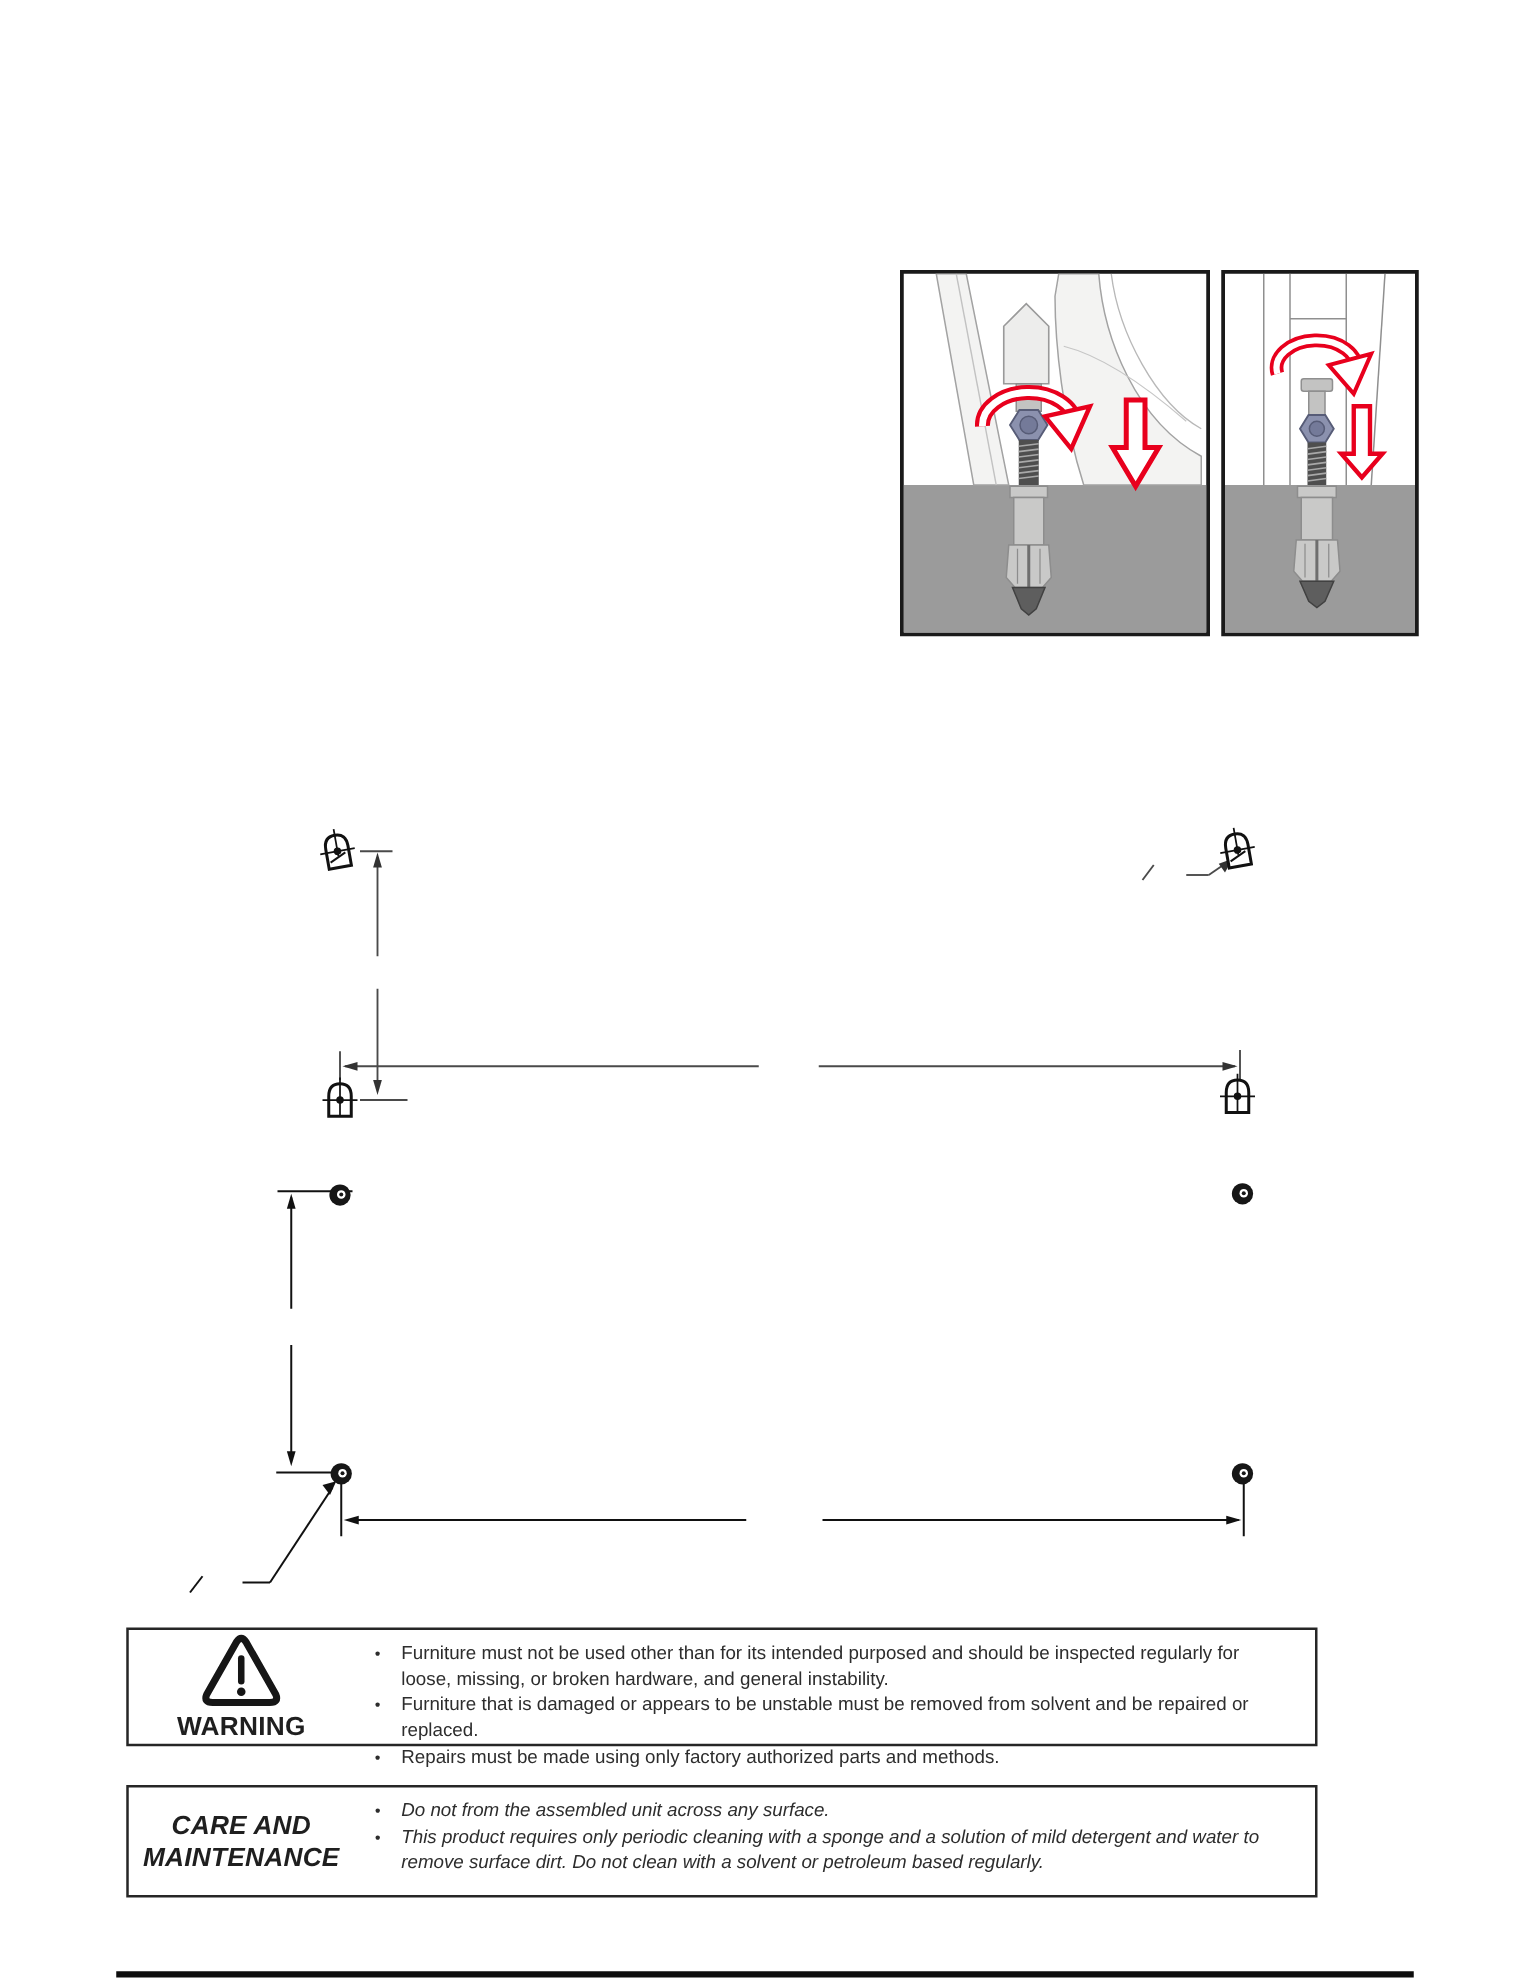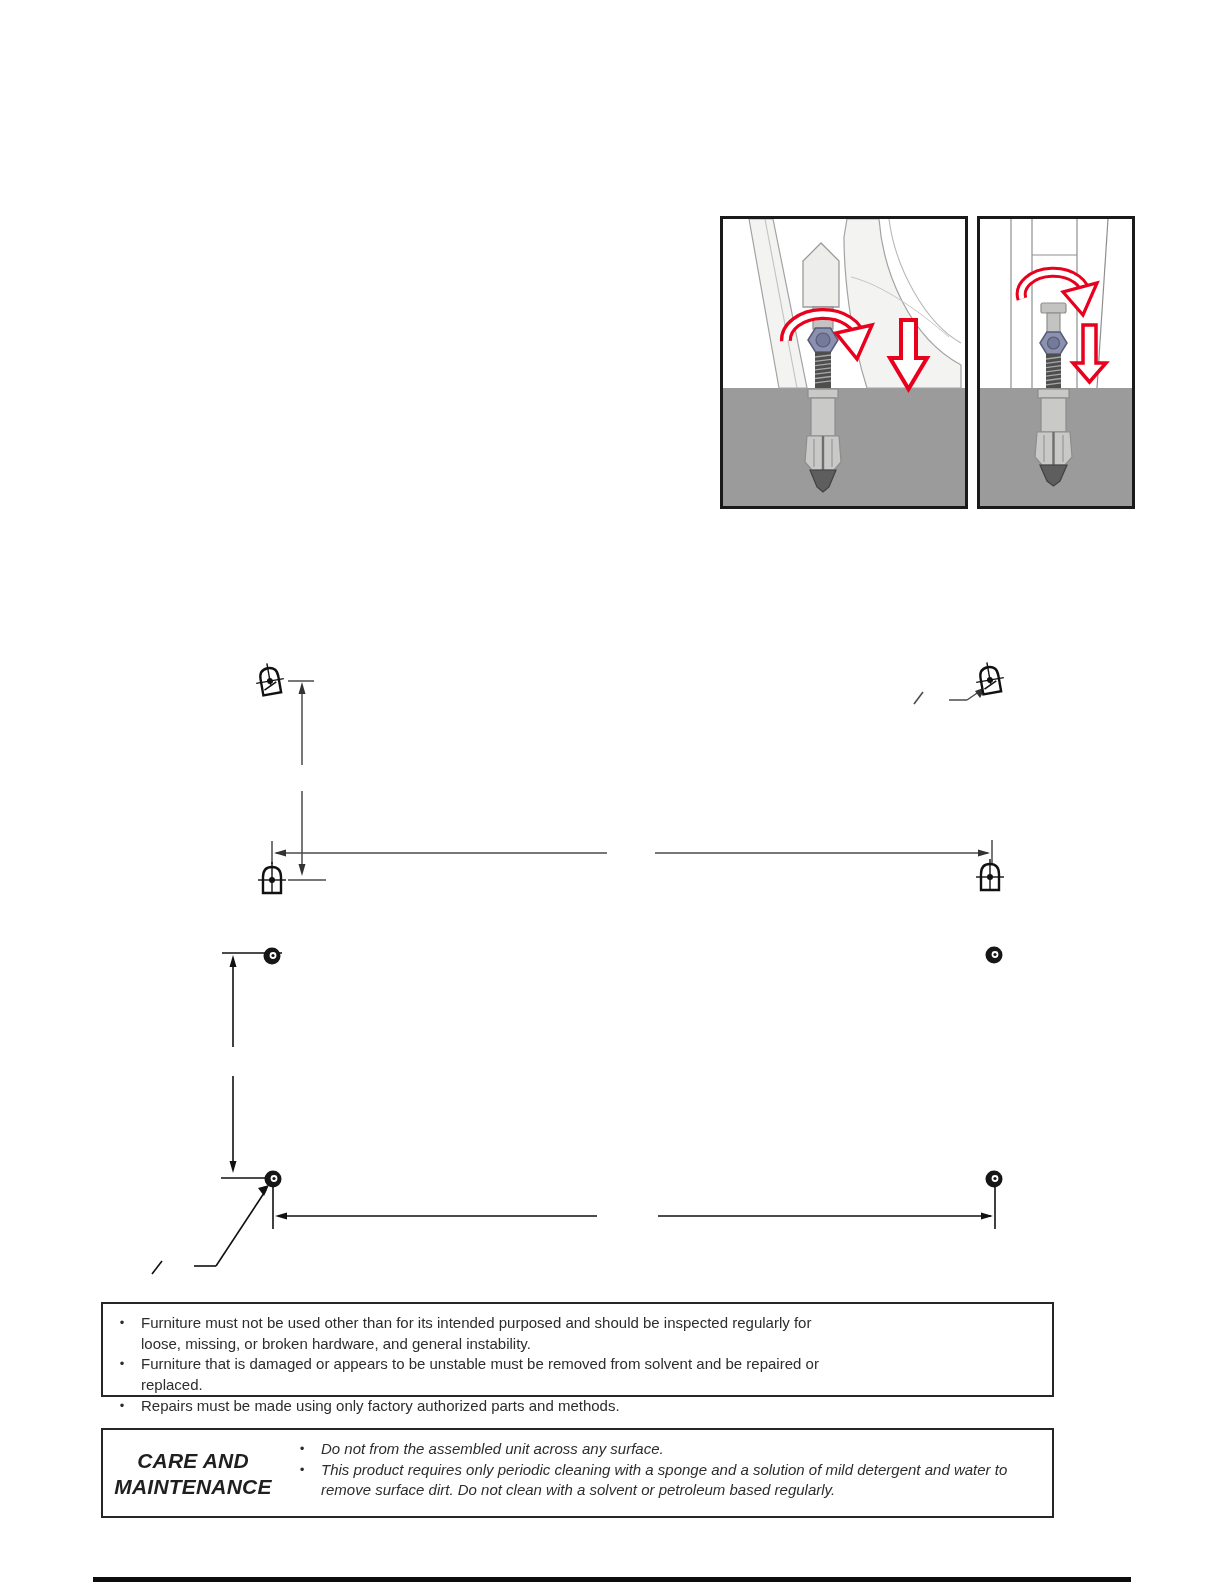--- a/index.html
+++ b/index.html
@@ -235,20 +235,28 @@
       <polygon points="993,1216 981,1212.5 981,1219.5"></polygon>
       <polygon points="269,1185 258,1188 264,1196"></polygon>
     </g>
     <use href="#glide" transform="translate(272,956)"></use>
     <use href="#glide" transform="translate(994,955)"></use>
     <use href="#glide" transform="translate(273,1179)"></use>
     <use href="#glide" transform="translate(994,1179)"></use>
   </svg>
 
   <div class="notice warning-box">
+    <div class="notice-label">
+      <svg class="warn-icon" width="68" height="62" viewBox="0 0 70 64">
+        <path d="M31 8 Q35 2 39 8 L64 52 Q67 59 59 59 L11 59 Q3 59 6 52 Z" fill="none" stroke="#161616" stroke-width="6" stroke-linejoin="round"></path>
+        <line x1="35" y1="22" x2="35" y2="41" stroke="#161616" stroke-width="5.5" stroke-linecap="round"></line>
+        <circle cx="35" cy="50" r="3.6" fill="#161616"></circle>
+      </svg>
+      <div class="label-text">WARNING</div>
+    </div>
     <div class="notice-body">
       <ul class="bullet-list">
         <li>
           <span class="dot">•</span>
           <span class="txt">Furniture must not be used other than for its intended purposed and should be inspected regularly for loose, missing, or broken hardware, and general instability.</span>
         </li>
         <li>
           <span class="dot">•</span>
           <span class="txt">Furniture that is damaged or appears to be unstable must be removed from solvent and be repaired or replaced.</span>
         </li>

